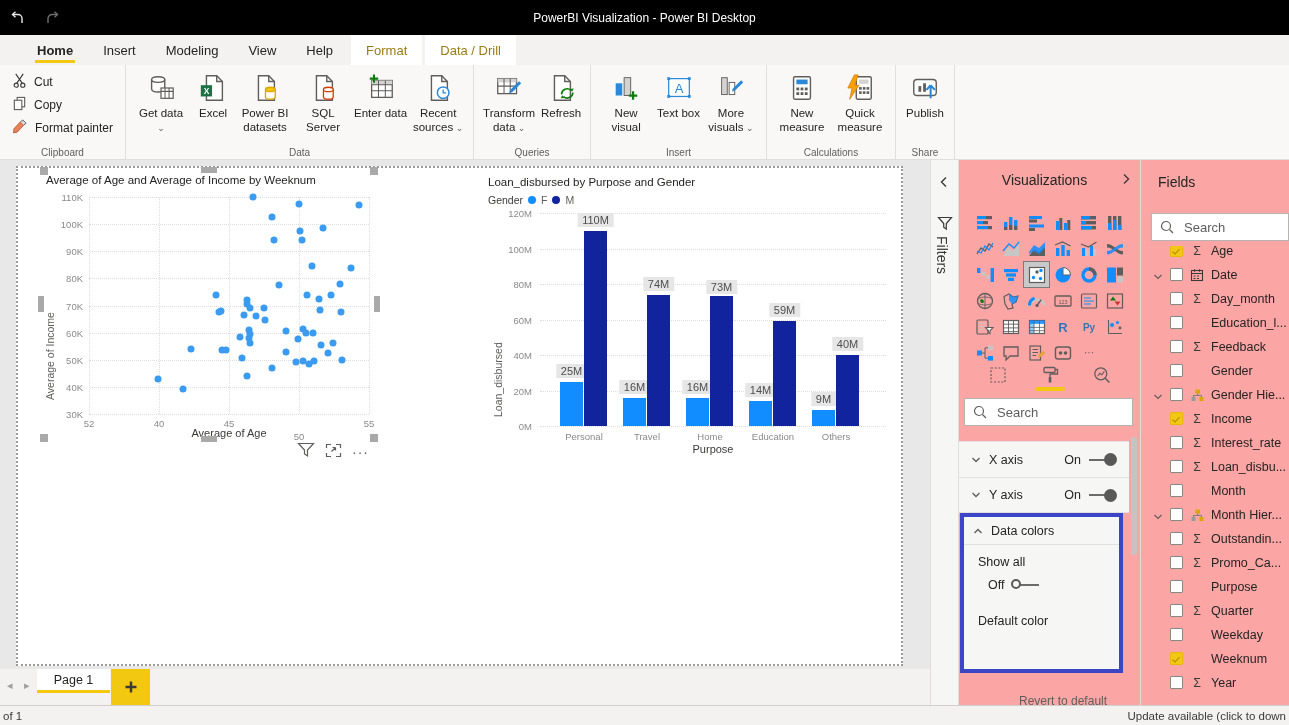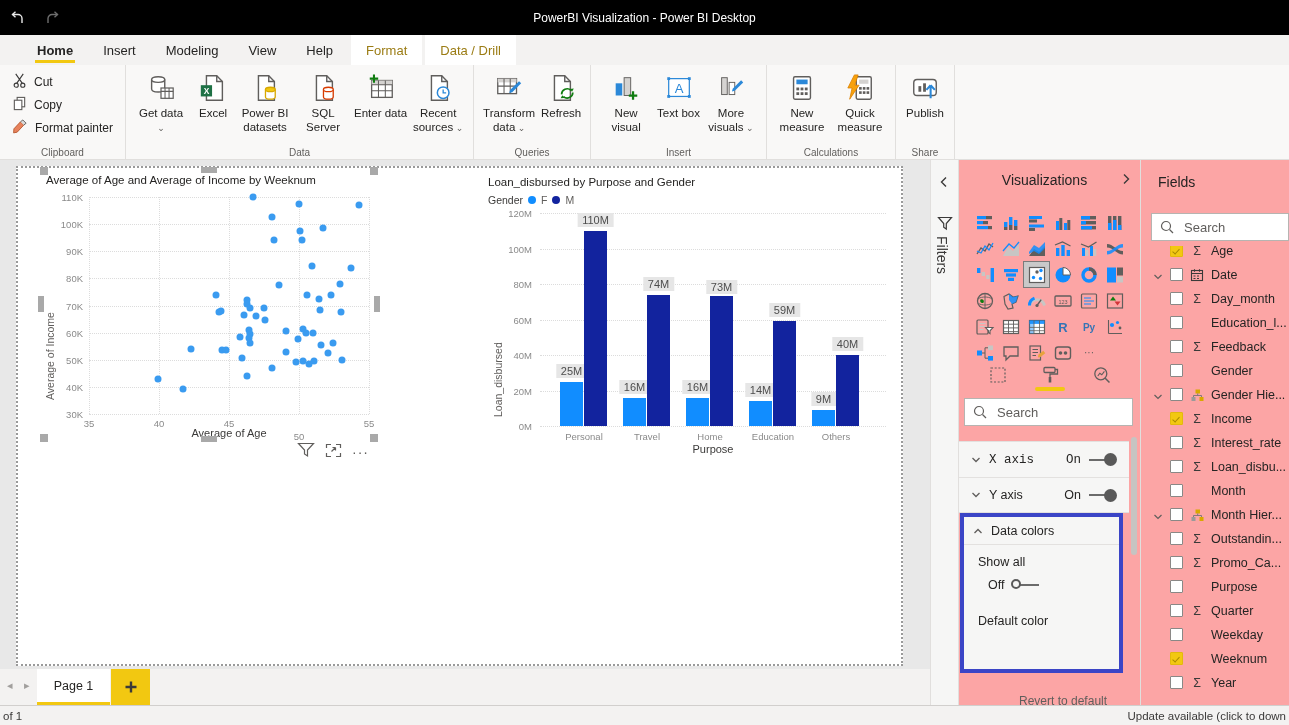--- a/index.html
+++ b/index.html
@@ -93,21 +93,21 @@
   .fchev{position:absolute;left:12px;top:7px;}
   .fcheck{position:absolute;left:29px;top:5px;width:13px;height:13px;border:1px solid #8a8886;background:#fff;border-radius:1px;}
   .fcheck.on{background:#f2c811;border-color:#e3ba0a;}
   .fcheck.on::after{content:"";position:absolute;left:3px;top:5px;width:6px;height:3px;border-left:1.5px solid #a98a00;border-bottom:1.5px solid #a98a00;transform:rotate(-48deg) translateY(-2px);}
   .ficon{position:absolute;left:48px;top:4px;width:16px;height:16px;display:flex;align-items:center;justify-content:center;
          font-size:12.5px;color:#3b3a39;}
   .flabel{position:absolute;left:70px;top:4.5px;font-size:12.5px;color:#252423;white-space:nowrap;}
   
   .tabbar{position:absolute;left:0;top:669px;width:930px;height:36px;background:#f3f2f1;}
   .pgnav{position:absolute;top:10px;color:#a19f9d;font-size:11px;}
-  .pagetab{position:absolute;left:37px;top:0;width:73px;height:36px;background:#fff;display:flex;align-items:center;justify-content:center;
+  .pagetab{position:absolute;left:37px;top:0;width:73px;height:24px;background:#fff;display:flex;align-items:center;justify-content:center;
            font-size:12.5px;color:#252423;border-bottom:3px solid #f2c811;}
   .plustab{position:absolute;left:111px;top:0;width:39px;height:36px;background:#f2c811;display:flex;align-items:center;justify-content:center;}
   .statusbar{position:absolute;left:0;top:705px;width:1289px;height:20px;background:#f3f2f1;border-top:1px solid #d1cfcd;
              display:flex;align-items:center;font-size:11.5px;color:#3b3a39;padding:0 3px;}
   .statusbar .right{margin-left:auto;white-space:nowrap;}
 </style>
 </head>
 <body>
 
 <div class="app">
@@ -364,21 +364,21 @@
       </div>
     </div>
 
   <div class="canvas"></div>
 
   <div class="visual" style="left:40px;top:170px;width:338px;height:272px;" id="scatterVisual">
     <div class="vtitle" style="left:6px;top:4px;">Average of Age and Average of Income by Weeknum</div>
     <div class="ylab" style="left:4px;top:70px;height:160px;">Average of Income</div>
     <div class="axlabel-x" style="left:189px;top:257px;">Average of Age</div>
   <div class="gridv" style="left: 49px; top: 27px; height: 217px;"></div>
-      <div class="tickx" style="left: 49px; top: 248px;">35</div>
+      <div class="tickx" style="left: 49px; top: 248px;">52</div>
       <div class="gridv" style="left: 119px; top: 27px; height: 217px;"></div>
       <div class="tickx" style="left: 119px; top: 248px;">40</div>
       <div class="gridv" style="left: 189px; top: 27px; height: 217px;"></div>
       <div class="tickx" style="left: 189px; top: 248px;">45</div>
       <div class="gridv" style="left: 259px; top: 27px; height: 217px;"></div>
       <div class="tickx" style="left: 259px; top: 248px; margin-top: 13px;">50</div>
       <div class="gridv" style="left: 329px; top: 27px; height: 217px;"></div>
       <div class="tickx" style="left: 329px; top: 248px;">55</div>
       <div class="gridh" style="left: 49px; top: 244px; width: 280px;"></div>
       <div class="ticky" style="left: 9px; top: 244px;">30K</div>
@@ -823,21 +823,21 @@
           </svg>
         </div>
       </div>
     <div class="searchbox vp-search">
       <svg width="14" height="14" viewBox="0 0 14 14">
           <circle cx="6" cy="6" r="4.5" fill="none" stroke="#605e5c" stroke-width="1.2"></circle>
           <path d="M9.5 9.5 L13 13" stroke="#605e5c" stroke-width="1.2"></path>
         </svg>
       <input type="text" placeholder="Search" style="">
     </div>
-    <div class="sec" style="top:281px;font-family:Liberation Mono, monospace;">
+    <div class="sec" style="top:281px;">
       <svg width="10" height="8" viewBox="0 0 10 8">
           <path d="M1.5 2 L5 5.5 L8.5 2" fill="none" stroke="#605e5c" stroke-width="1.3"></path>
         </svg>
       <span>X axis</span>
       <span class="state">
           <span>On</span>
         <span class="toggle on">
             <span class="knob"></span>
           </span>
         </span>

